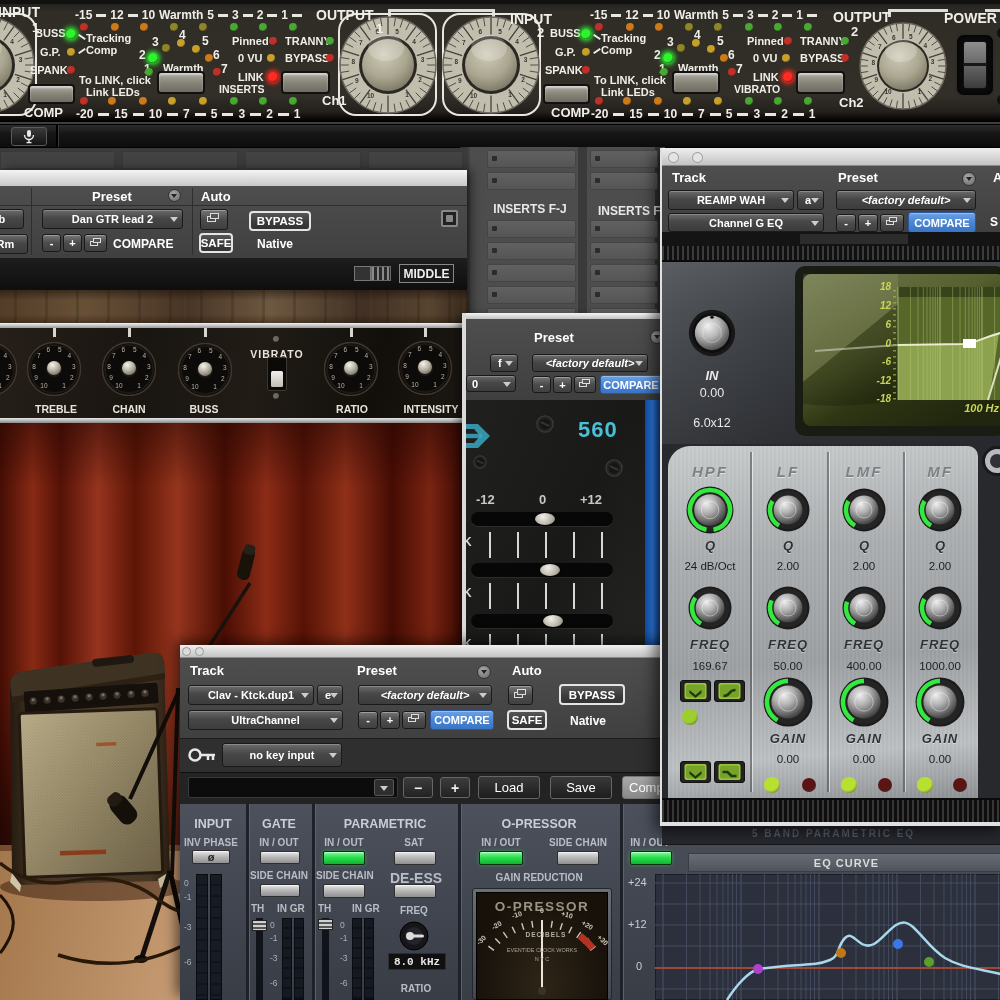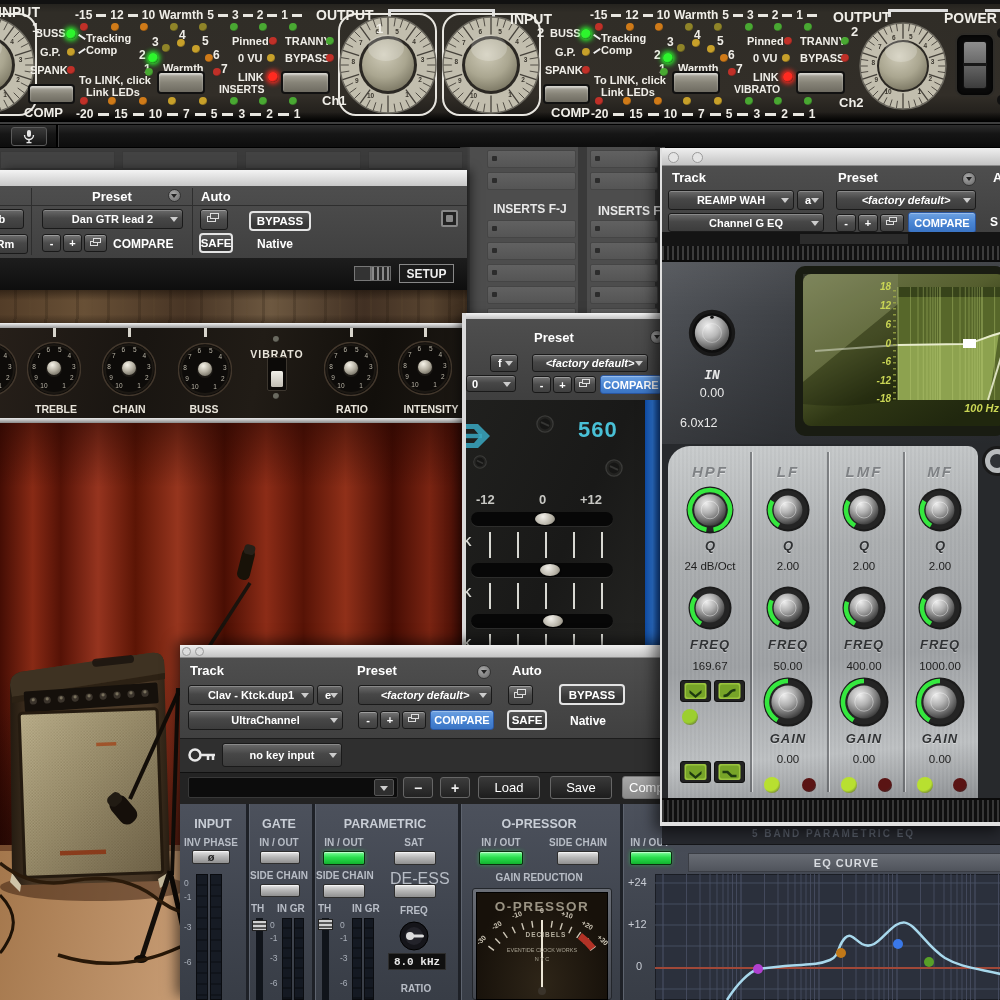--- a/index.html
+++ b/index.html
@@ -550,21 +550,21 @@
     <div class="pbtn" style="left:84px;top:234px;width:23px;height:18px;">
       <div style="left:5px;top:6px;width:8px;height:5px;border:1.5px solid #ddd;"></div>
       <div style="left:8px;top:3px;width:8px;height:5px;border:1.5px solid #ddd;background:#555;"></div>
     </div>
     <div style="left:113px;top:237px;font-size:12px;color:#fff;font-weight:bold;white-space:nowrap;">COMPARE</div>
     <div class="obtn" style="left:199px;top:233px;width:34px;height:20px;">SAFE</div>
     <div style="left:257px;top:237px;font-size:12px;color:#fff;font-weight:bold;white-space:nowrap;">Native</div>
     <div style="left:0px;top:258px;width:467px;height:32px;background:linear-gradient(#1d1d1d,#0e0e0e);"></div>
     <div style="left:354px;top:266px;width:17px;height:15px;background:#333;border:1px solid #777;"></div>
     <div style="left:371px;top:266px;width:20px;height:15px;background:repeating-linear-gradient(90deg,#8a8a8a 0 2px,#2a2a2a 2px 5px);border:1px solid #6a6a6a;"></div>
-    <div style="left:399px;top:264px;width:55px;height:19px;background:#1a1a1a;border:1.5px solid #888;color:#eee;font-weight:bold;font-size:12px;display:flex;align-items:center;justify-content:center;">SETUP</div>
+    <div style="left:399px;top:264px;width:55px;height:19px;background:#1a1a1a;border:1.5px solid #888;color:#eee;font-weight:bold;font-size:12px;display:flex;align-items:center;justify-content:center;">MIDDLE</div>
     <div style="left:0px;top:290px;width:467px;height:35px;background:linear-gradient(90deg,#533d28,#685036 18%,#483525 40%,#6d5840 58%,#413023 78%,#584430 92%,#392a1c);"></div>
     <div style="left:0px;top:290px;width:467px;height:35px;background:repeating-linear-gradient(91deg,rgba(0,0,0,0) 0 14px,rgba(30,20,10,.2) 14px 17px,rgba(0,0,0,0) 17px 29px,rgba(95,75,48,.18) 29px 31px);"></div>
     <div style="left:0px;top:290px;width:467px;height:35px;background:linear-gradient(rgba(20,12,6,.5),rgba(0,0,0,0) 30%,rgba(0,0,0,0) 70%,rgba(20,12,6,.45));"></div>
     <div style="left:0px;top:323px;width:467px;height:5px;background:linear-gradient(#f2f2f2,#9a9a9a);"></div>
     <div style="left:0px;top:328px;width:467px;height:90px;background:linear-gradient(100deg,#261f19,#191511 30%,#211c16 55%,#120f0b 80%,#1c1813);"></div>
     <div style="left:0px;top:418px;width:467px;height:5px;background:linear-gradient(#e8e8e8,#8a8a8a);"></div>
     <svg style="left:-37px;top:342px" width="54" height="54" viewBox="0 0 54 54">
 <circle cx="27" cy="27" r="26.5" fill="#0d0b09" stroke="#42372c" stroke-width="1.5"></circle>
 <circle cx="27" cy="27" r="24" fill="none" stroke="#1c1813" stroke-width="2"></circle>
 <text x="37.0" y="46.3" font-size="6.5" fill="#b9b4a6" text-anchor="middle" font-family="Liberation Sans">1</text>
@@ -948,21 +948,21 @@
     <div style="left:270px;top:933px;font-size:8.5px;color:#aab0ba;font-weight:normal;white-space:nowrap;">-1</div>
     <div style="left:270px;top:953px;font-size:8.5px;color:#aab0ba;font-weight:normal;white-space:nowrap;">-3</div>
     <div style="left:270px;top:978px;font-size:8.5px;color:#aab0ba;font-weight:normal;white-space:nowrap;">-6</div>
     <div style="left:312px;top:817px;width:146px;text-align:center;font-size:12.5px;color:#c9ced6;font-weight:bold;white-space:nowrap;">PARAMETRIC</div>
     <div style="left:318px;top:837px;width:52px;text-align:center;font-size:10px;color:#b8bdc6;font-weight:bold;white-space:nowrap;">IN / OUT</div>
     <div class="greenb" style="left:323px;top:851px;width:42px;height:14px;"></div>
     <div style="left:390px;top:837px;width:48px;text-align:center;font-size:10px;color:#b8bdc6;font-weight:bold;white-space:nowrap;">SAT</div>
     <div class="gb" style="left:394px;top:851px;width:42px;height:14px;"></div>
     <div style="left:316px;top:870px;width:56px;text-align:center;font-size:10px;color:#b8bdc6;font-weight:bold;white-space:nowrap;">SIDE CHAIN</div>
     <div class="gb" style="left:323px;top:884px;width:42px;height:14px;"></div>
-    <div style="left:390px;top:870px;width:48px;font-size:16px;color:#b8bdc6;font-weight:normal;white-space:nowrap;">DE-ESS</div>
+    <div style="left:390px;top:870px;width:48px;font-size:14px;color:#b8bdc6;font-weight:bold;white-space:nowrap;">DE-ESS</div>
     <div class="gb" style="left:394px;top:884px;width:42px;height:14px;"></div>
     <div style="left:318px;top:903px;font-size:10px;color:#b8bdc6;font-weight:bold;white-space:nowrap;">TH</div>
     <div style="left:352px;top:903px;font-size:10px;color:#b8bdc6;font-weight:bold;white-space:nowrap;">IN GR</div>
     <div style="left:390px;top:905px;width:48px;text-align:center;font-size:10px;color:#b8bdc6;font-weight:bold;white-space:nowrap;">FREQ</div>
     <div style="left:322px;top:918px;width:7px;height:82px;background:#10141a;"></div>
     <div style="left:318px;top:919px;width:15px;height:11px;background:repeating-linear-gradient(#d0d0d0 0 2px,#555 2px 4px);border:1px solid #222;"></div>
     <div style="left:352px;top:918px;width:10px;height:82px;background:repeating-linear-gradient(#141922 0 8px,#0e1218 8px 10px);border:1px solid #0a0c10;"></div>
     <div style="left:364px;top:918px;width:10px;height:82px;background:repeating-linear-gradient(#141922 0 8px,#0e1218 8px 10px);border:1px solid #0a0c10;"></div>
     <div style="left:340px;top:920px;font-size:8.5px;color:#aab0ba;font-weight:normal;white-space:nowrap;">0</div>
     <div style="left:340px;top:933px;font-size:8.5px;color:#aab0ba;font-weight:normal;white-space:nowrap;">-1</div>
@@ -1114,23 +1114,23 @@
           <stop offset="80%" stop-color="#6e6e6e"></stop>
           <stop offset="100%" stop-color="#4a4a4a"></stop>
 </radialGradient>
       </defs>
 <circle cx="28" cy="28" r="27" fill="#181818"></circle>
 <circle cx="28" cy="28" r="23" fill="#0e0e0e"></circle>
 <circle cx="28" cy="28" r="20" fill="url(#ink)"></circle>
 <circle cx="28" cy="28" r="11" fill="none" stroke="rgba(255,255,255,.35)" stroke-width="1"></circle>
 <circle cx="28" cy="9.5" r="2" fill="#111"></circle>
 </svg>
-    <div style="left:684px;top:368px;width:56px;text-align:center;font-size:13px;color:#e8e8e8;font-weight:bold;white-space:nowrap;font-style:italic;font-family:Liberation Mono, monospace;">IN</div>
+    <div style="left:684px;top:368px;width:56px;text-align:center;font-size:13px;color:#e8e8e8;font-weight:bold;white-space:nowrap;font-style:italic;">IN</div>
     <div style="left:684px;top:386px;width:56px;text-align:center;font-size:12.5px;color:#e8e8e8;font-weight:bold;white-space:nowrap;font-weight:normal;">0.00</div>
-    <div style="left:680px;top:416px;width:64px;font-size:12.5px;color:#e8e8e8;font-weight:bold;white-space:nowrap;font-weight:normal;">6.0x12</div>
+    <div style="left:680px;top:416px;width:64px;text-align:center;font-size:12.5px;color:#e8e8e8;font-weight:bold;white-space:nowrap;font-weight:normal;">6.0x12</div>
     <div style="left:795px;top:266px;width:210px;height:170px;background:#191c12;border-radius:10px;"></div>
     <svg style="left:803px;top:274px" width="202" height="152" viewBox="0 0 202 152">
       <defs>
         <linearGradient id="lcdL" x1="0" y1="0" x2="0.7" y2="1">
           <stop offset="0%" stop-color="#727a4e"></stop>
           <stop offset="45%" stop-color="#555e2e"></stop>
           <stop offset="70%" stop-color="#2e3614"></stop>
           <stop offset="100%" stop-color="#20270e"></stop>
         </linearGradient>
       </defs>

